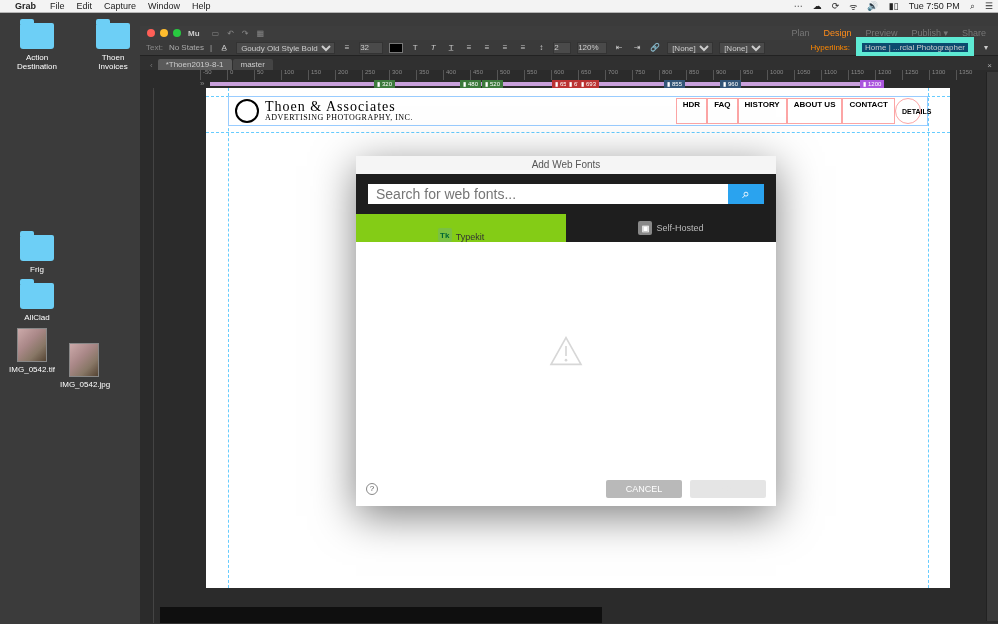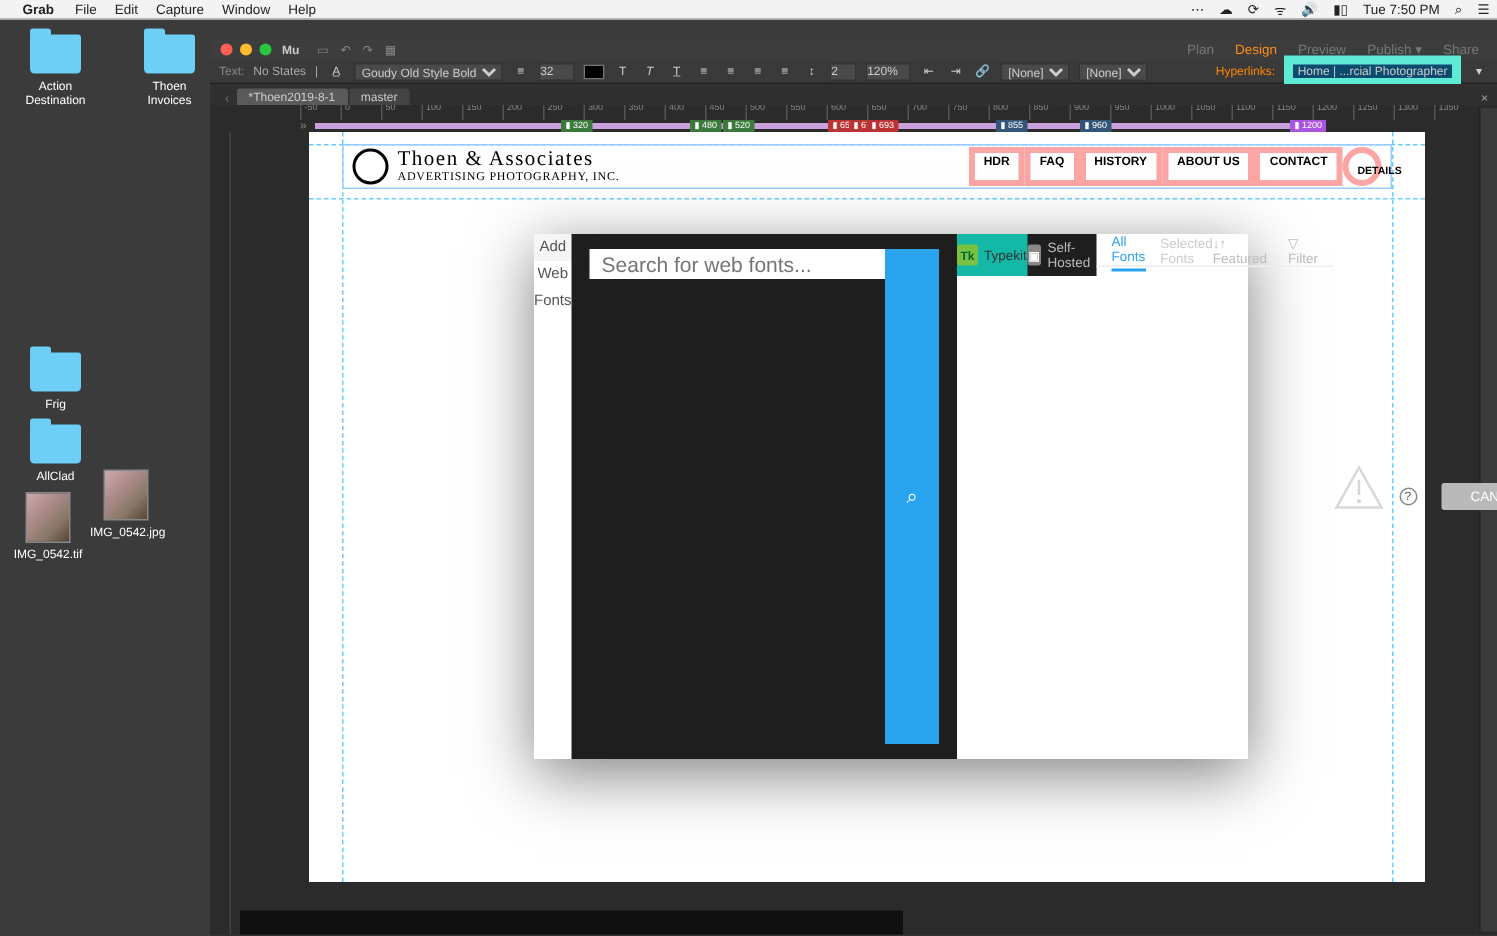--- a/index.html
+++ b/index.html
@@ -15,21 +15,21 @@
 .mac-menubar .right span { padding: 0 5px; }
 
 
 .desktop { position: absolute; inset: 0; top: 13px; background: #3b3b3b; }
 .d-icon { position: absolute; width: 54px; text-align: center; color: #fff; font-size: 8px; }
 .d-icon .folder { width: 34px; height: 26px; margin: 0 auto 4px; background: #6dcff6; border-radius: 2px 2px 3px 3px; position: relative; }
 .d-icon .folder::before { content: ""; position: absolute; top: -4px; left: 0; width: 14px; height: 5px; background: #6dcff6; border-radius: 2px 2px 0 0; }
 .d-icon .thumb { width: 30px; height: 34px; margin: 0 auto 3px; background: linear-gradient(135deg,#caa 0%,#a88 40%,#876 70%,#543 100%); border: 1px solid #888; }
 #d1 { top: 10px; left: 10px; } #d2 { top: 10px; left: 86px; }
 #d3 { top: 222px; left: 10px; } #d4 { top: 270px; left: 10px; }
-#d5 { top: 315px; left: 8px;  width:48px;} #d6 { top: 300px; left: 60px; width:48px;}
+#d5 { top: 315px; left: 8px;  width:48px;} #d6 { top: 330px; left: 60px; width:48px;}
 
 
 .muse { position: absolute; top: 13px; left: 140px; width: 858px; height: 611px; background: #2b2b2b; display: flex; flex-direction: column; }
 .title-row { height: 14px; background: #3d3d3d; display: flex; align-items: center; font-size: 8px; color: #888; }
 .traffic { display: flex; gap: 5px; padding: 0 7px; }
 .traffic span { width: 8px; height: 8px; border-radius: 50%; }
 .tl-red{background:#ff5f57}.tl-yel{background:#ffbd2e}.tl-grn{background:#28c940}
 .title-row .m-logo { font-weight: bold; color: #ccc; padding-right: 8px; }
 .title-row .mode-tabs { margin-left: auto; display: flex; gap: 14px; padding-right: 12px; font-size: 9px; }
 .mode-tabs span { color: #777; } .mode-tabs .sel { color: #ff8c1a; }
@@ -60,32 +60,32 @@
 .vruler { position:absolute; left:0; top:0; bottom:0; width:14px; background:#2b2b2b; border-right:1px solid #444; }
 .page { position:absolute; left:66px; top:0; width:744px; height:500px; background:#fff; }
 .guide-h{position:absolute;left:0;right:0;border-top:1px dashed #6cf;} 
 .guide-v{position:absolute;top:0;bottom:0;border-left:1px dashed #6cf;}
 .header-box{position:absolute;top:8px;left:22px;width:700px;height:30px;border:1px solid #9cf; display:flex;align-items:center;}
 .logo{width:24px;height:24px;border:2px solid #000;border-radius:50%;margin:0 6px;}
 .brand{display:flex;flex-direction:column;line-height:1;}
 .brand .b1{font-family:"Times New Roman",serif;font-size:14px;letter-spacing:1px;}
 .brand .b2{font-family:"Times New Roman",serif;font-size:8px;letter-spacing:0.5px;}
 .nav{margin-left:auto;display:flex;gap:0;margin-right:6px;}
-.nav span{border:4px solid #fca5a5;padding:1px 6px;font-size:8px;font-weight:bold;}
+.nav span{border:1px solid #fca5a5;padding:1px 6px;font-size:8px;font-weight:bold;}
 .nav .det{background:#fff;border-radius:50%;width:26px;height:26px;line-height:24px;text-align:center;font-size:7px;}
 
 
-.dialog { position:absolute; left:216px; top:68px; width:476px; height:350px; background:#fff; box-shadow:0 10px 40px rgba(0,0,0,.5); display:flex; font-size:10px; z-index:40; }
+.dialog { position:absolute; left:216px; top:68px; width:420px; height:350px; background:#fff; box-shadow:0 10px 40px rgba(0,0,0,.5); display:flex; flex-direction:column; font-size:10px; z-index:40; }
 .dlg-title { height:18px; background:#f5f5f5; text-align:center; line-height:18px; color:#555; }
 .dlg-search-row { background:#1e1e1e; padding:10px 12px; display:flex; }
 .dlg-search { flex:1; height:20px; border:none; padding:0 8px; font-size:14px; }
 .dlg-search-btn { width:36px; background:#2aa3ef; border:none; color:#fff; }
 .dlg-src-tabs { background:#1e1e1e; display:flex; height:28px; }
 .dlg-src-tabs .t { flex:1; display:flex; align-items:center; justify-content:center; gap:4px; color:#bbb; font-size:9px;}
-.dlg-src-tabs .t.active { background:#14b8a6; color:#333; }
+.dlg-src-tabs .t.active { background:#84cc16; color:#333;align-items:flex-end; }
 .dlg-src-tabs .ic{width:14px;height:14px;display:inline-flex;align-items:center;justify-content:center;border-radius:2px;font-size:8px;font-weight:bold;}
 .ic.tk{background:#7ac142;color:#063;}
 .ic.wf{background:#f7a11b;color:#000;border:1px solid #f7a11b;}
 .ic.sh{background:#888;color:#fff;}
 .dlg-filter-row{display:flex;align-items:center;height:22px;border-bottom:1px solid #eee;padding:0 10px;color:#999;font-size:9px;}
 .dlg-filter-row .af{color:#2aa3ef;border-bottom:2px solid #2aa3ef;padding:3px 0;margin-right:10px;}
 .dlg-filter-row .sf{color:#ccc;}
 .dlg-filter-row .right{margin-left:auto;display:flex;gap:14px;color:#bbb;}
 .dlg-body{flex:1;display:flex;flex-direction:column;align-items:center;justify-content:center;color:#c6c6c6;}
 .warn-tri{width:34px;height:30px;margin-bottom:12px;}
@@ -351,30 +351,20 @@
         <div class="dlg-src-tabs">
           <div class="t active">
             <span class="ic tk">Tk</span>
             <span>Typekit</span>
             </div>
           <div class="t">
             <span class="ic sh">▣</span>
             <span>Self-Hosted</span>
             </div>
         </div>
-        <div class="dlg-filter-row">
-          <span class="af">All Fonts</span>
-          <span class="sf">Selected Fonts</span>
-          <div class="right">
-            <span>
-              <span>↓↑ </span><span>Featured</span></span>
-            <span>
-              <span>▽ </span><span>Filter</span></span>
-          </div>
-        </div>
         <div class="dlg-body">
           <div class="warn-tri">
             <svg viewBox="0 0 40 36">
                 <path d="M20 2 L38 34 H2 Z" fill="none" stroke="#d7d7d7" stroke-width="2"></path>
                 <line x1="20" y1="12" x2="20" y2="24" stroke="#d7d7d7" stroke-width="2"></line>
                 <circle cx="20" cy="29" r="1.6" fill="#d7d7d7"></circle>
               </svg>
           </div>
         </div>
         <div class="dlg-footer">

